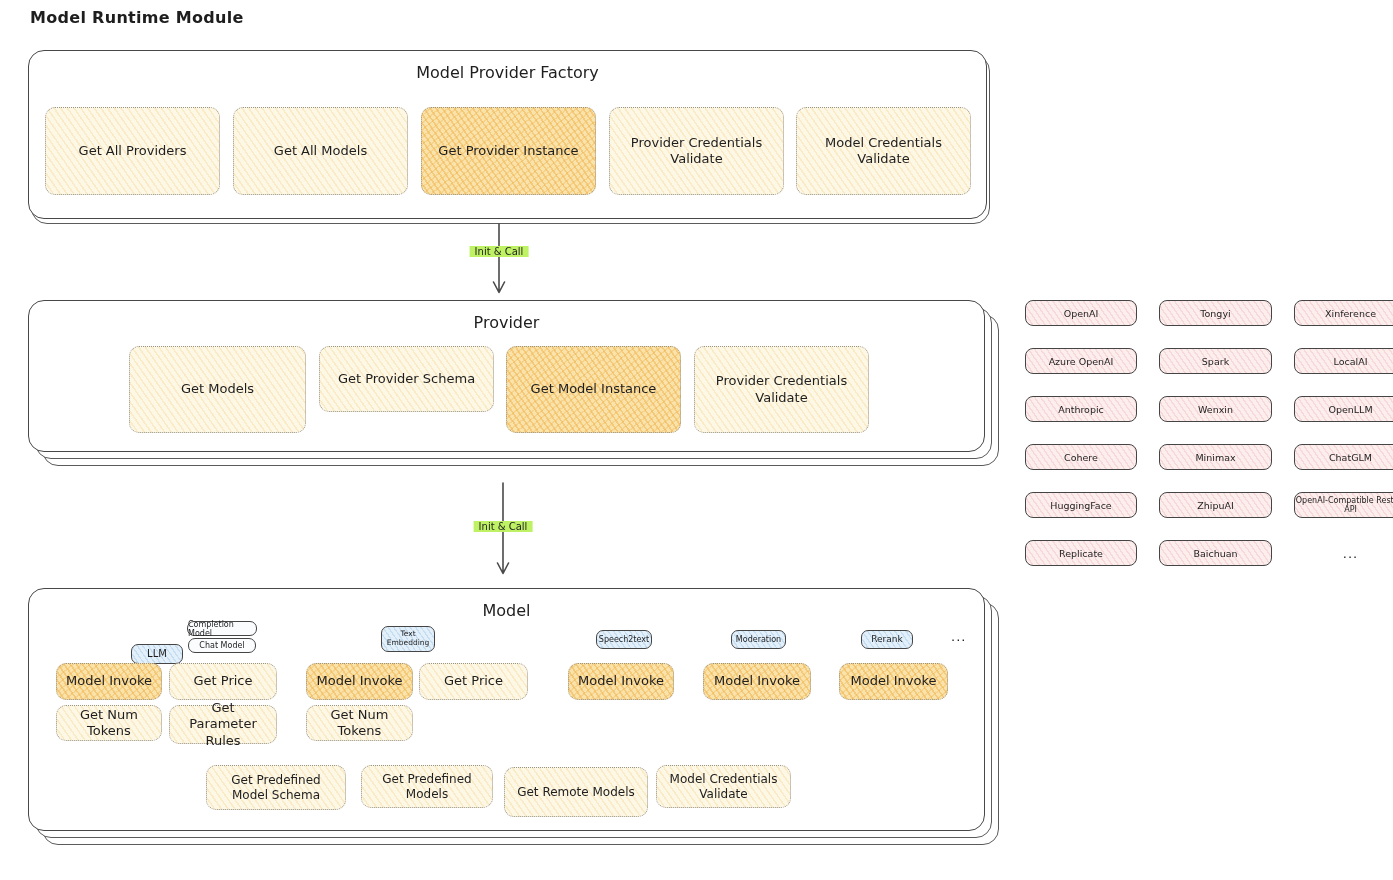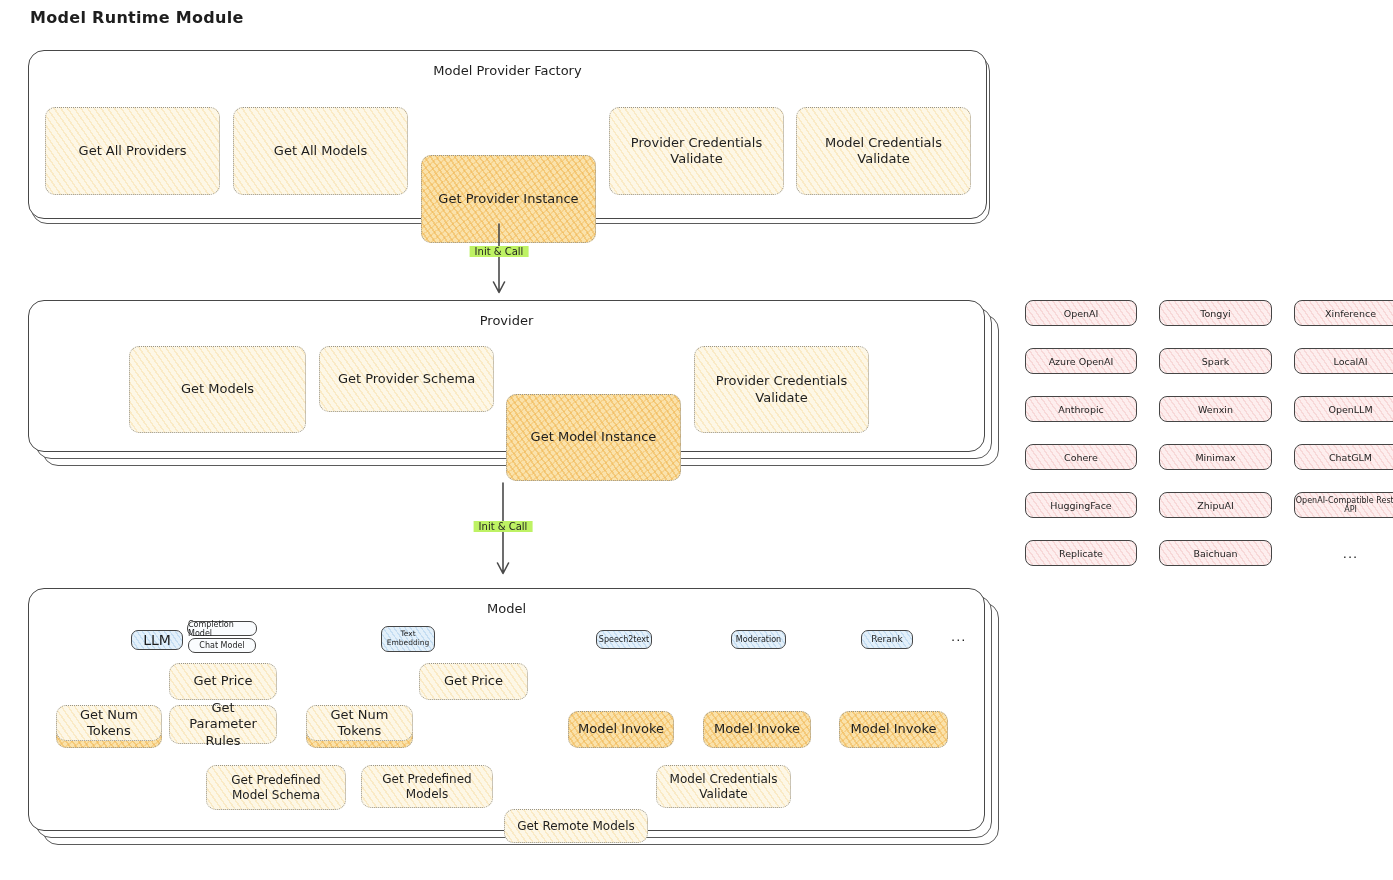--- a/index.html
+++ b/index.html
@@ -5,30 +5,30 @@
   html,body{margin:0;padding:0;background:#fff;}
   .canvas{position:relative;width:1393px;height:880px;background:#ffffff;overflow:hidden;
           font-family:"DejaVu Sans","Liberation Sans",sans-serif;color:#1e1e1e;}
 
   .page-title{position:absolute;left:30px;top:8px;margin:0;font-size:16px;font-weight:bold;
               letter-spacing:.3px;}
 
   
   .stack-layer{position:absolute;background:#fff;border:1.4px solid #5b5b5b;border-radius:16px;}
   .container{position:absolute;background:#fff;border:1.5px solid #484848;border-radius:16px;}
-  .container-title{position:absolute;top:12px;left:0;right:0;text-align:center;font-size:13px;}
+  .container-title{position:absolute;top:12px;left:0;right:0;text-align:center;font-size:16px;}
 
   
   .fbox{position:absolute;border:1.6px dotted #97948a;border-radius:10px;box-sizing:border-box;
         display:flex;align-items:center;justify-content:center;text-align:center;
         font-size:13px;line-height:1.25;padding:3px 6px;
         background:repeating-linear-gradient(55deg,rgba(242,205,120,.30) 0 1.5px,transparent 1.5px 5.5px),#fdf7e6;}
   .fbox.hl{background:repeating-linear-gradient(55deg,rgba(238,172,62,.45) 0 1.6px,transparent 1.6px 5px),
                       repeating-linear-gradient(-40deg,rgba(238,172,62,.30) 0 1.4px,transparent 1.4px 5.5px),
-                      #fae2ab;margin-top:48px;}
+                      #fae2ab;}
   .fbox.sm{font-size:12px;}
 
   
   .pgrid{position:absolute;left:1025px;top:300px;display:grid;
          grid-template-columns:112px 113px 113px;grid-auto-rows:26px;column-gap:7px;row-gap:3px;gap:22px;}
   .pbox{border:1.4px solid #454545;border-radius:8px;box-sizing:border-box;
         display:flex;align-items:center;justify-content:center;text-align:center;font-size:9.5px;
         background:repeating-linear-gradient(55deg,rgba(228,138,138,.22) 0 1.4px,transparent 1.4px 5px),#fdeeee;}
   .pbox.small{font-size:8px;}
   .pmore{display:flex;align-items:center;justify-content:center;font-size:13px;letter-spacing:1px;}
@@ -107,21 +107,21 @@
       <path d="M8 2 V 90 M2.5 82 L8 92.5 L13.5 82" fill="none" stroke="#4a4a4a" stroke-width="1.6" stroke-linecap="round" stroke-linejoin="round"></path>
     </svg>
   </div>
   <div class="arrow-label" style="left:503px;top:521px;">Init &amp; Call</div>
 
   <div class="stack-layer" style="left:42px;top:602px;width:955px;height:241px;"></div>
   <div class="stack-layer" style="left:35px;top:595px;width:955px;height:241px;"></div>
   <section class="container" style="left:28px;top:588px;width:955px;height:241px;">
     <div class="container-title">Model</div>
 
-    <div class="btag" style="left:102px;top:41px;width:52px;height:20px;font-size:14px;">LLM</div>
+    <div class="btag" style="left:102px;top:55px;width:52px;height:20px;font-size:10px;">LLM</div>
     <div class="wtag" style="left:158px;top:32px;width:70px;height:15px;">Completion Model</div>
     <div class="wtag" style="left:159px;top:49px;width:68px;height:15px;">Chat Model</div>
     <div class="btag" style="left:352px;top:37px;width:54px;height:26px;font-size:7.5px;padding:1px 3px;">Text Embedding</div>
     <div class="btag" style="left:567px;top:41px;width:56px;height:19px;font-size:8px;">Speech2text</div>
     <div class="btag" style="left:702px;top:41px;width:55px;height:19px;font-size:8px;">Moderation</div>
     <div class="btag" style="left:832px;top:41px;width:52px;height:19px;font-size:9px;">Rerank</div>
     <div class="ellipsis" style="left:922px;top:40px;">...</div>
 
     <div class="fbox hl" style="left:27px;top:74px;width:106px;height:37px;">Model Invoke</div>
     <div class="fbox" style="left:140px;top:74px;width:108px;height:37px;">Get Price</div>
@@ -130,17 +130,17 @@
     <div class="fbox hl" style="left:539px;top:74px;width:106px;height:37px;">Model Invoke</div>
     <div class="fbox hl" style="left:674px;top:74px;width:108px;height:37px;">Model Invoke</div>
     <div class="fbox hl" style="left:810px;top:74px;width:109px;height:37px;">Model Invoke</div>
 
     <div class="fbox" style="left:27px;top:116px;width:106px;height:36px;">Get Num Tokens</div>
     <div class="fbox" style="left:140px;top:116px;width:108px;height:39px;">Get Parameter Rules</div>
     <div class="fbox" style="left:277px;top:116px;width:107px;height:36px;">Get Num Tokens</div>
 
     <div class="fbox sm" style="left:177px;top:176px;width:140px;height:45px;">Get Predefined Model Schema</div>
     <div class="fbox sm" style="left:332px;top:176px;width:132px;height:43px;">Get Predefined Models</div>
-    <div class="fbox sm" style="left:475px;top:178px;width:144px;height:34px;margin-top:42px;">Get Remote Models</div>
+    <div class="fbox sm" style="left:475px;top:178px;width:144px;height:50px;">Get Remote Models</div>
     <div class="fbox sm" style="left:627px;top:176px;width:135px;height:43px;">Model Credentials Validate</div>
   </section>
 
 </div>
 
 </body></html>

